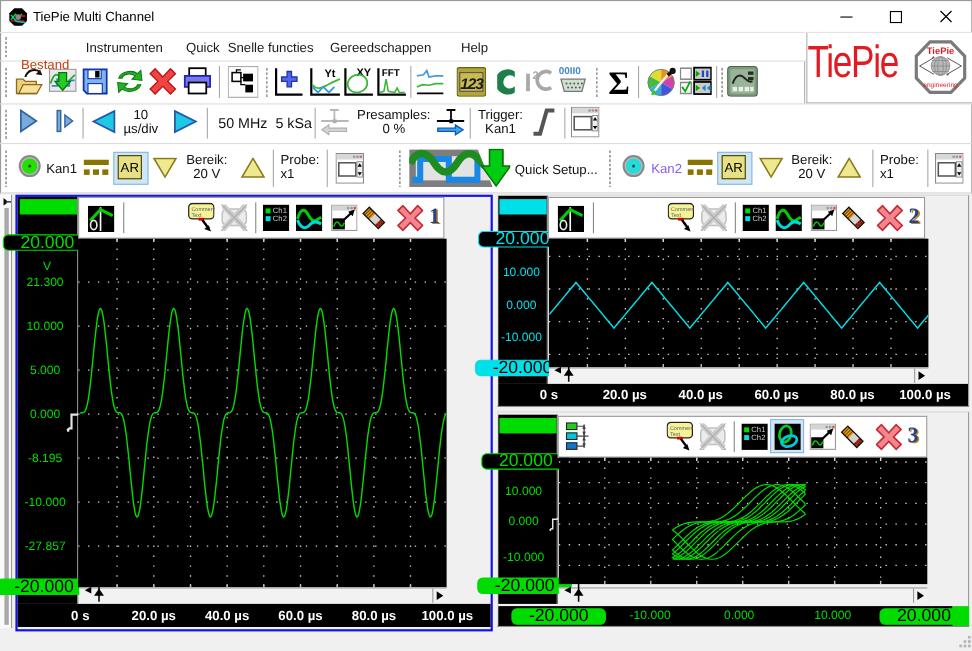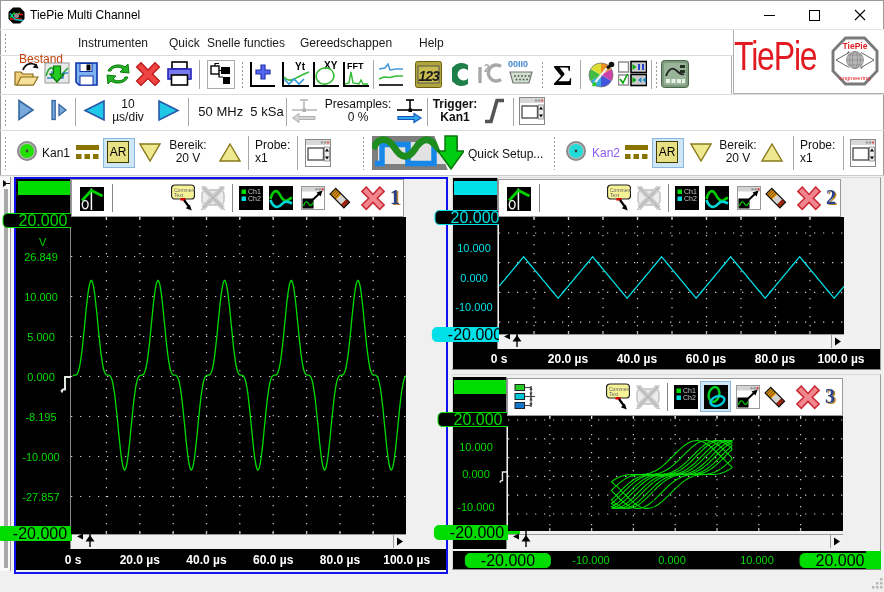--- a/index.html
+++ b/index.html
@@ -233,21 +233,21 @@
 <svg class="abs" style="left:397px;top:98px;" width="26" height="27" viewBox="0 0 26 27">
     <g stroke="#000" stroke-width="1.6" fill="none">
 <line x1="13" y1="2" x2="13" y2="12"></line>
       <line x1="9" y1="2" x2="17" y2="2"></line>
 <line x1="0" y1="12" x2="25" y2="12"></line>
     </g>
 <rect x="11.5" y="10.5" width="3.5" height="3.5" fill="#000"></rect>
 <path d="M24 20 L17 15.5 L17 18.5 L1 18.5 L1 21.5 L17 21.5 L17 24.5 Z" fill="#33aaee" stroke="#1155bb" stroke-width="1.2"></path>
   </svg>
 <div class="sep" style="left:427px;top:98px;height:28px;"></div>
-<div class="tbtxt" style="left:430px;top:98px;width:50px;font-weight:bold;">Trigger:<br>Kan1</div>
+<div class="tbtxt" style="left:430px;top:98px;width:50px;">Trigger:<br>Kan1</div>
 <svg class="abs" style="left:483px;top:97px;" width="24" height="28" viewBox="0 0 24 28">
     <path d="M2 24.5 L8 24.5 L14 3.5 L21 3.5" stroke="#555" stroke-width="3.6" fill="none"></path>
   </svg>
 <div class="sep" style="left:513px;top:98px;height:28px;"></div>
 <svg class="abs" style="left:519px;top:97px;" width="26" height="28" viewBox="0 0 26 28">
     <rect x="0.5" y="0.5" width="25" height="27" fill="#fff" stroke="#888"></rect>
 <rect x="1" y="1" width="24" height="5" fill="#d8d8d8"></rect>
 <circle cx="17" cy="3.5" r="1.2" fill="#999"></circle>
     <circle cx="20" cy="3.5" r="1.2" fill="#999"></circle>
     <circle cx="23" cy="3.5" r="1.2" fill="#e06060"></circle>
@@ -345,21 +345,21 @@
 <div class="abs" style="left:0;top:177px;width:11px;height:394px;background:#fafafa;border-right:1px solid #999;box-sizing:border-box;"></div>
 <svg class="abs" style="left:3px;top:180px" width="7" height="7" viewBox="0 0 7 7">
     <path d="M0 0 L0 7 L3 5 L3 4 L7 4 L7 3 L3 3 L3 2 Z" fill="#111"></path>
   </svg>
 <div class="abs" style="left:4px;top:189px;width:4px;height:379px;background:#a8a8a8;"></div>
 <div class="abs" style="left:14px;top:177px;width:434px;height:397px;border:2.5px solid #1212ee;background:#f0f0f0;box-sizing:border-box;"></div>
 <div class="abs" style="left:16px;top:179px;width:55px;height:370px;background:#000;border-right:1px solid #888;box-sizing:border-box;"></div>
 <div class="abs" style="left:18px;top:181px;width:52px;height:14px;background:#00dc00;"></div>
 <div class="boxlbl" style="left:43px;top:213px;transform:translateX(-50%);color:#00dc00;border:1.5px solid #00dc00;background:#000;">20.000</div>
 <div class="lbl" style="left:39px;top:237px;color:#00dc00;">V</div>
-<div class="lbl" style="left:41px;top:252px;transform:translateX(-50%);color:#00dc00;">26.849</div>
+<div class="lbl" style="left:41px;top:252px;transform:translateX(-50%);color:#00dc00;">21.300</div>
 <div class="lbl" style="left:41px;top:292px;transform:translateX(-50%);color:#00dc00;">10.000</div>
 <div class="lbl" style="left:41px;top:332px;transform:translateX(-50%);color:#00dc00;">5.000</div>
 <div class="lbl" style="left:41px;top:372px;transform:translateX(-50%);color:#00dc00;">0.000</div>
 <div class="lbl" style="left:41px;top:412px;transform:translateX(-50%);color:#00dc00;">-8.195</div>
 <div class="lbl" style="left:41px;top:452px;transform:translateX(-50%);color:#00dc00;">-10.000</div>
 <div class="lbl" style="left:41px;top:492px;transform:translateX(-50%);color:#00dc00;">-27.857</div>
 <div class="boxlbl" style="left:40px;top:526px;transform:translateX(-50%);color:#000;background:#00dc00;border:1.5px solid #00dc00;">-20.000</div>
 <svg class="abs" style="left:60px;top:374px" width="13" height="19" viewBox="0 0 13 19" preserveAspectRatio="none">
 <path d="M1 17.5 L3 15.5 L5 15.5 L5 3 L11.5 3 M1 17.5 L3 17.5 M11.5 3 L11.5 1" stroke="#e0e8e0" stroke-width="2" fill="none"></path>
   </svg>

